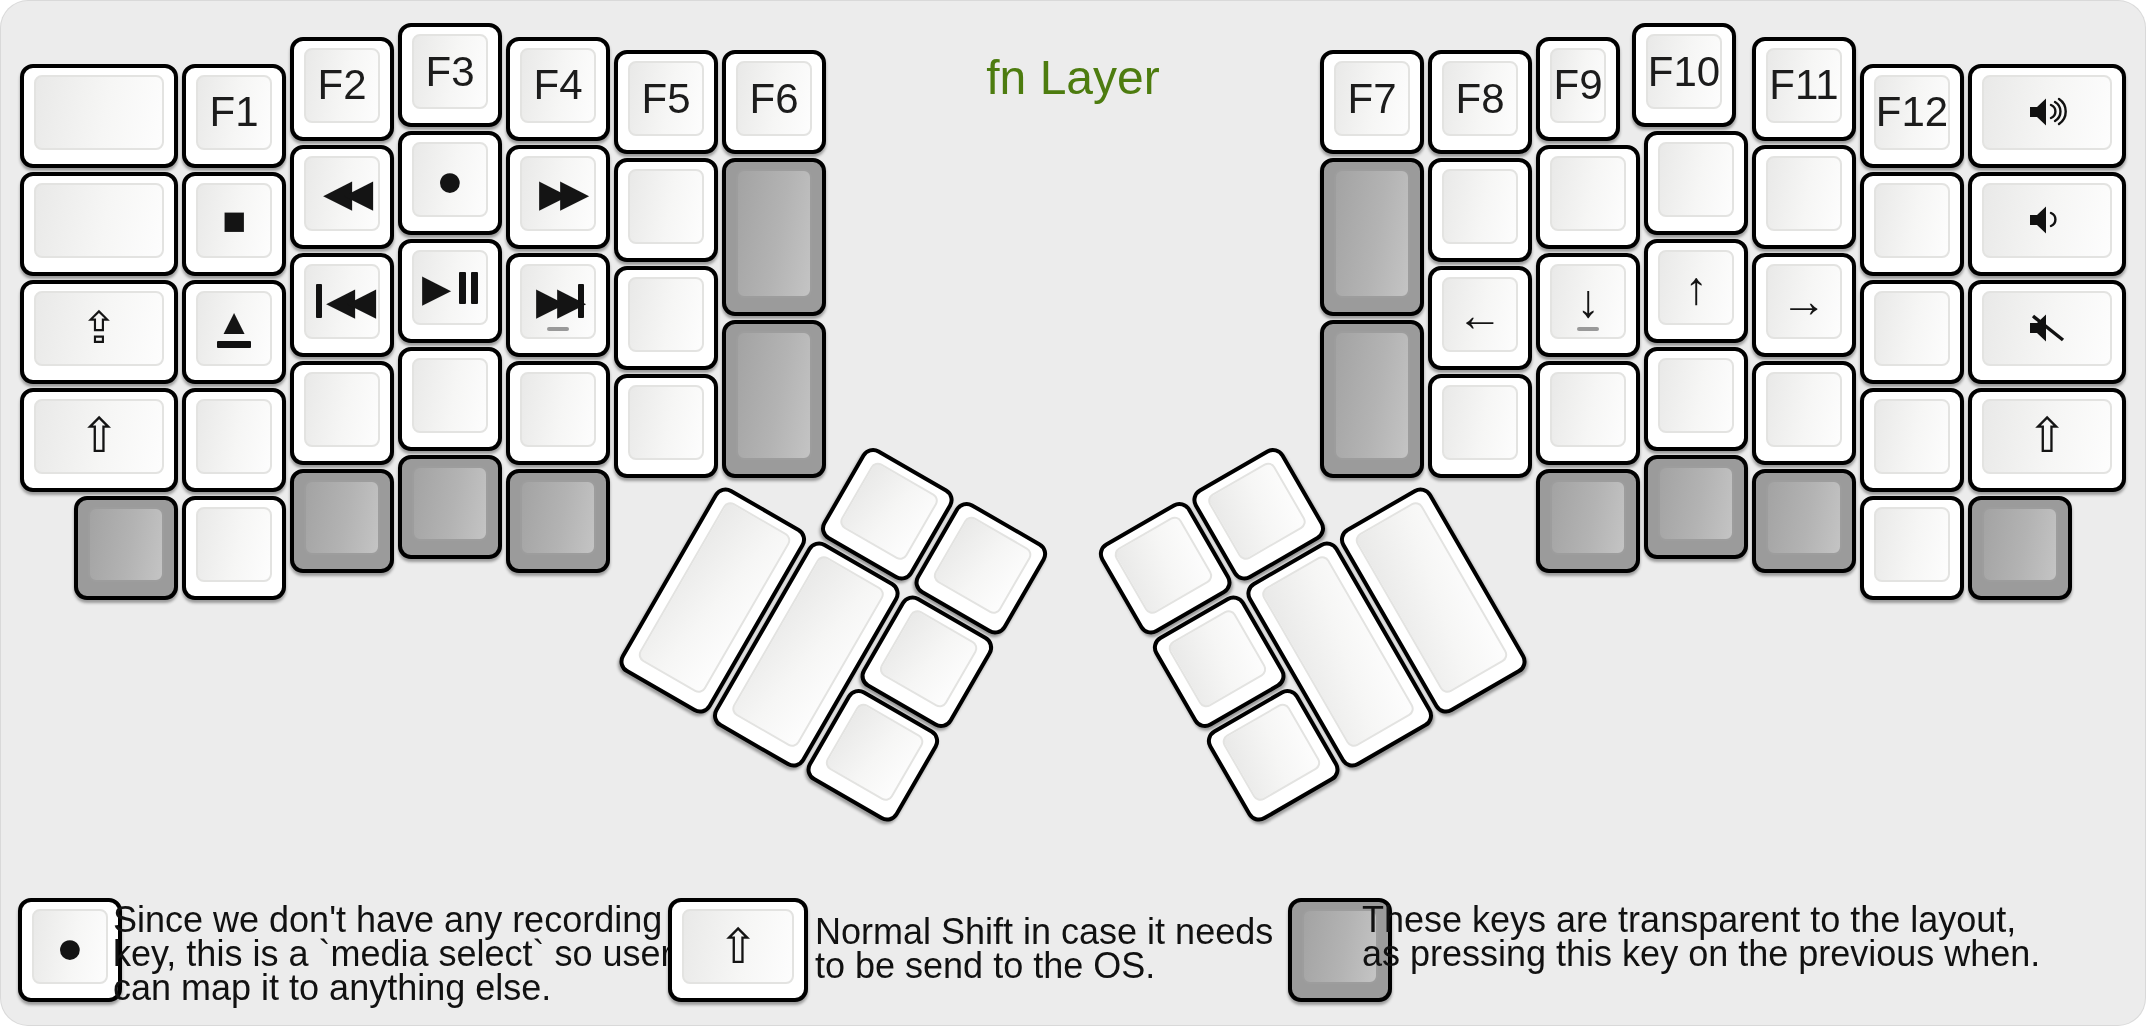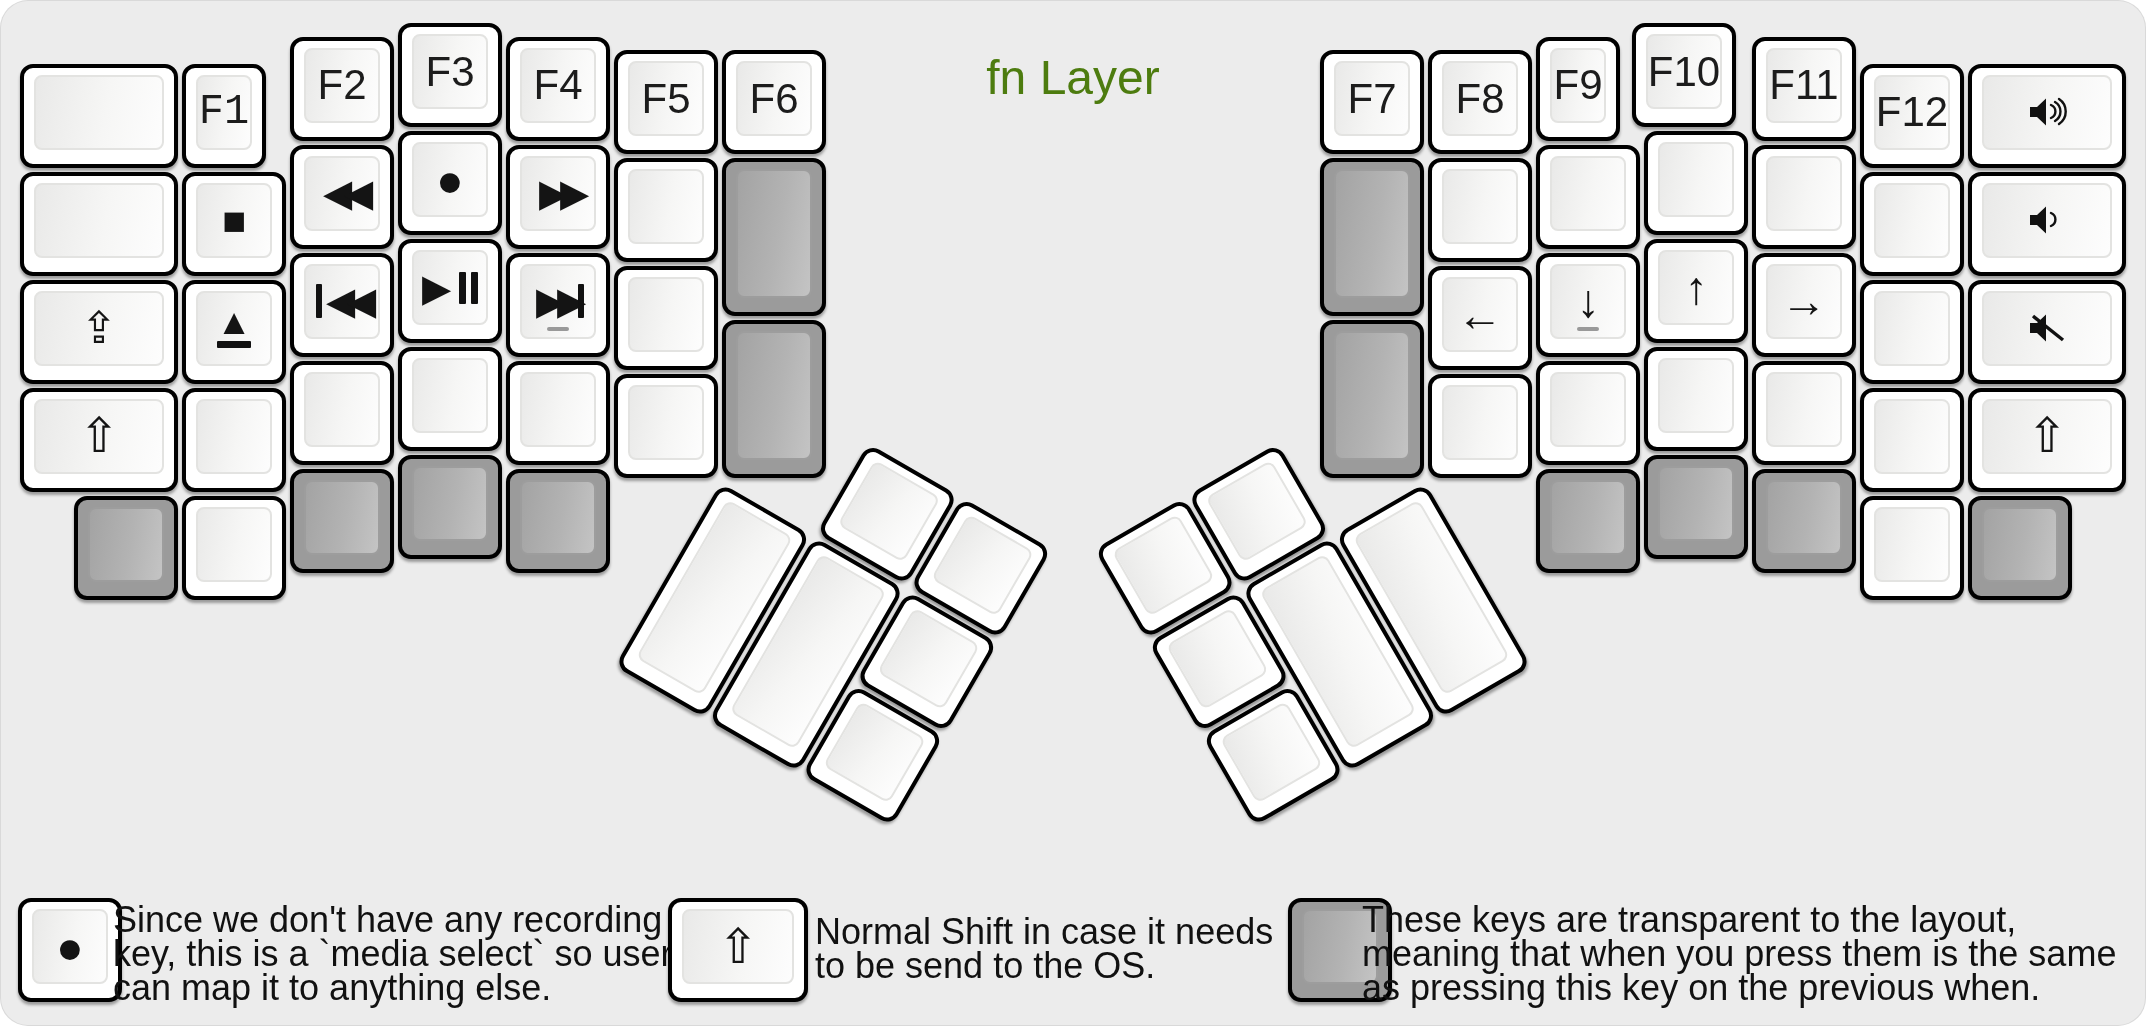--- a/index.html
+++ b/index.html
@@ -45,21 +45,21 @@
       <div class="key" style="left: 20px; top: 279.5px; width: 158px; height: 104px;">
         <div class="cap">
           <span class="g-caps">⇪</span>
         </div>
       </div>
       <div class="key" style="left: 20px; top: 387.5px; width: 158px; height: 104px;">
         <div class="cap">
           <span class="g-shift">⇧</span>
         </div>
       </div>
-      <div class="key" style="left: 182px; top: 63.5px; width: 84px; height: 104px; font-family: Liberation Mono, monospace;">
+      <div class="key" style="left: 182px; top: 63.5px; width: 104px; height: 104px;">
         <div class="cap">
           <span class="lbl">F1</span>
         </div>
       </div>
       <div class="key" style="left: 182px; top: 171.5px; width: 104px; height: 104px;">
         <div class="cap">
           <span class="g-stop">■</span>
         </div>
       </div>
       <div class="key" style="left: 182px; top: 279.5px; width: 104px; height: 104px;">
@@ -378,17 +378,16 @@
       </div>
       <div class="legend-text" style="left: 815px; top: 915px;">
         <div class="legend-line">Normal Shift in case it needs</div>
         <div class="legend-line">to be send to the OS.</div>
       </div>
       <div class="key gray" style="left: 1288px; top: 898px; width: 104px; height: 104px;">
         <div class="cap"></div>
       </div>
       <div class="legend-text" style="left: 1362px; top: 903px;">
         <div class="legend-line">These keys are transparent to the layout,</div>
-        <div class="legend-line">meaning that when you press them is the same</div>
         <div class="legend-line">as pressing this key on the previous when.</div>
       </div>
     </div>
 </div>
 
 </body></html>

